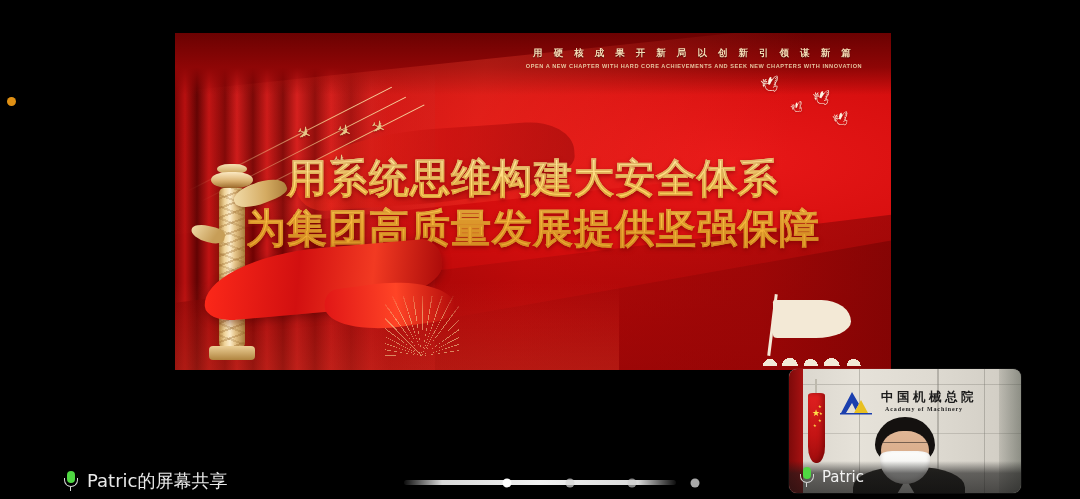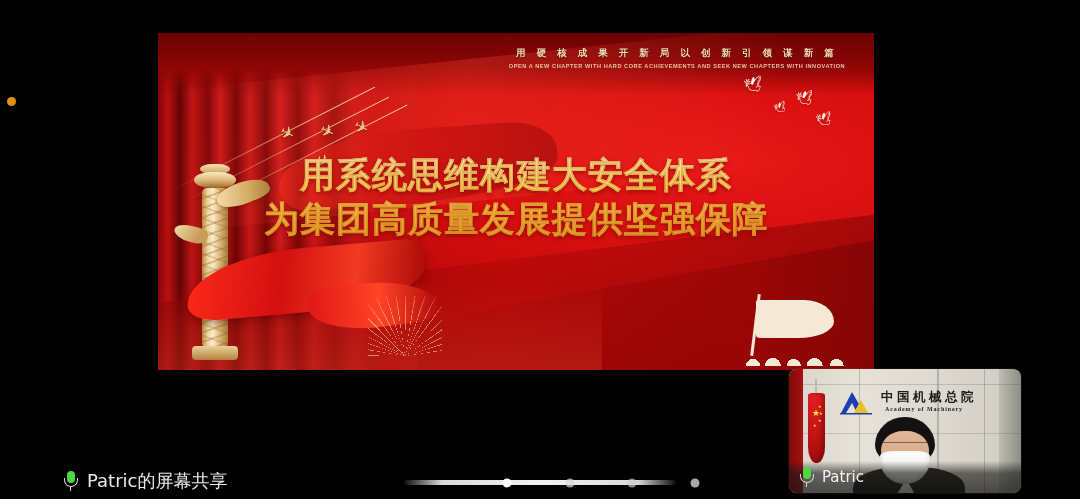--- a/index.html
+++ b/index.html
@@ -21,21 +21,21 @@
     position: absolute;
     left: 7px; top: 97px;
     width: 9px; height: 9px;
     border-radius: 50%;
     background: #e09014;
   }
 
   
   .slide-stage {
     position: absolute;
-    left: 158px; top: 33px;
+    left: 175px; top: 33px;
     width: 716px; height: 337px;
     overflow: hidden;
     background: #a16207;
   }
   
   .slide-bg {
     position: absolute; inset: 0;
     background:
       radial-gradient(120% 90% at 78% 38%, #e81818 0%, #d50e0e 32%, #b60808 62%, #8d0404 100%);
   }
@@ -222,21 +222,21 @@
   }
 
   
   .slide-title {
     position: absolute;
     left: 0; right: 0; top: 120px;
     text-align: center;
     padding: 0 40px;
     line-height: 1.26;
     font-weight: 700;
-    font-size: 35px;
+    font-size: 40px;
     letter-spacing: 1px;
     background: linear-gradient(180deg, #ffe9a8 0%, #ffd766 38%, #f6b73c 70%, #e8a32c 100%);
     -webkit-background-clip: text;
             background-clip: text;
     color: transparent;
     -webkit-text-stroke: 0.4px rgba(170,90,10,.35);
     filter: drop-shadow(0 2px 2px rgba(110,0,0,.55));
     white-space: pre-line;
     font-family: "DejaVu Sans", "Liberation Sans", sans-serif;
   }

